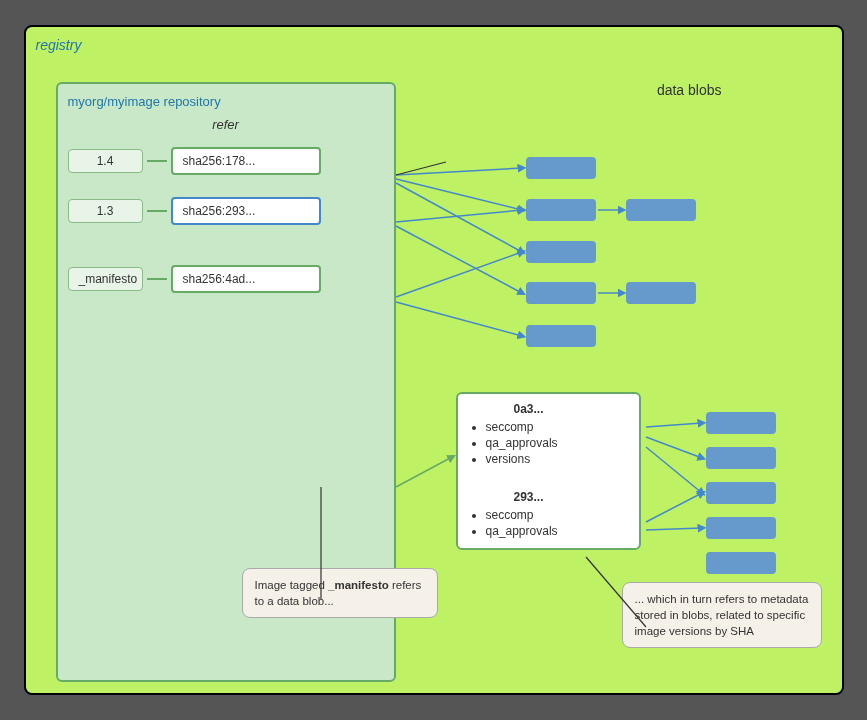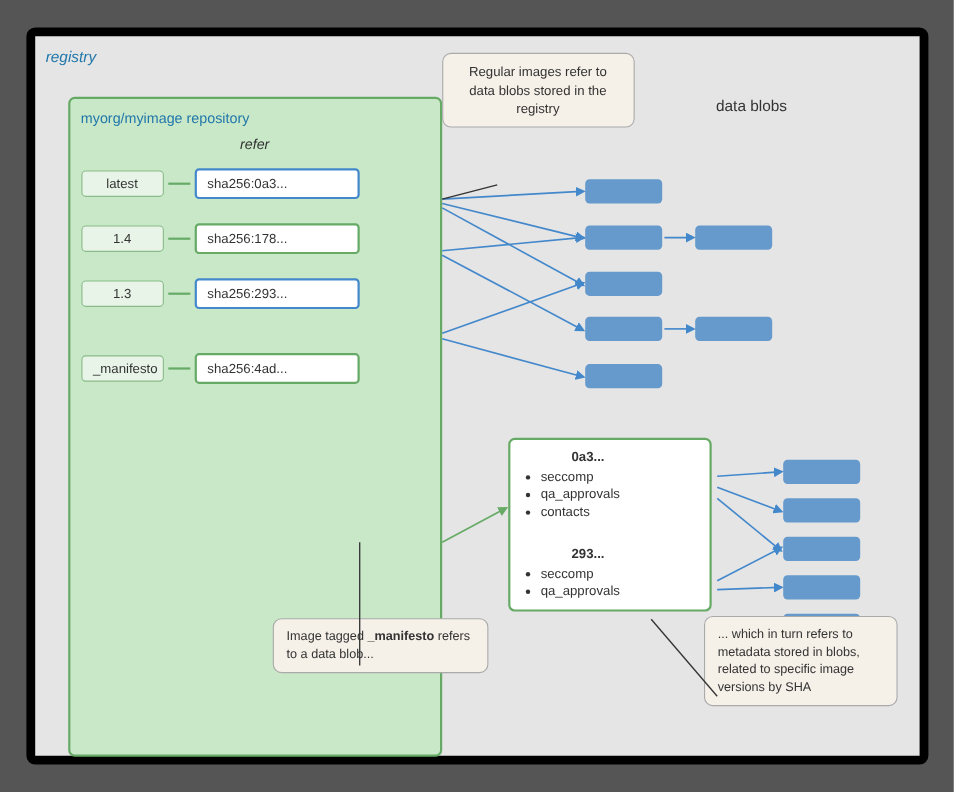--- a/index.html
+++ b/index.html
@@ -9,22 +9,22 @@
       background: #555;
       display: flex;
       align-items: center;
       justify-content: center;
       font-family: Arial, sans-serif;
       font-size: 13px;
     }
     .diagram-outer {
       width: 820px;
       height: 670px;
-      background: #e5e5e5;
-      border: 8px solid #000000;
+      background: #bef264;
+      border: 2px solid #000000;
       border-radius: 8px;
       position: relative;
       padding: 10px;
     }
     .registry-label {
       color: #2277aa;
       font-size: 14px;
       font-style: italic;
       margin-bottom: 5px;
     }
@@ -143,21 +143,21 @@
     }
     .callout-bottom-left {
       bottom: 75px;
       left: 216px;
       width: 196px;
       font-size: 11.5px;
     }
     .callout-bottom-right {
       bottom: 45px;
       right: 20px;
-      width: 176px;
+      width: 200px;
       font-size: 11.5px;
     }
     
     .arrows-svg {
       position: absolute;
       top: 0;
       left: 0;
       width: 100%;
       height: 100%;
       pointer-events: none;
@@ -166,25 +166,20 @@
 </head>
 <body>
 
 <div class="diagram-outer">
   <div class="registry-label">registry</div>
 
   <div class="repo-box">
     <div class="repo-label">myorg/myimage repository</div>
     <div class="images-label">refer</div>
 
-    <div class="image-row">
-      <div class="tag-box">latest</div>
-      <div class="arrow-line"></div>
-      <div class="sha-box highlighted">sha256:0a3...</div>
-    </div>
     <div class="image-row">
       <div class="tag-box">1.4</div>
       <div class="arrow-line"></div>
       <div class="sha-box">sha256:178...</div>
     </div>
     <div class="image-row">
       <div class="tag-box">1.3</div>
       <div class="arrow-line"></div>
       <div class="sha-box highlighted">sha256:293...</div>
     </div>
@@ -207,38 +202,35 @@
   <div class="blob" style="width:70px;height:22px;left:500px;top:255px;"></div>
   <div class="blob" style="width:70px;height:22px;left:600px;top:255px;"></div>
 
   <div class="blob" style="width:70px;height:22px;left:500px;top:298px;"></div>
 
   <div class="manifesto-box">
     <div class="sha-title">0a3...</div>
     <ul>
       <li>seccomp</li>
       <li>qa_approvals</li>
-      <li>contacts</li>
+      <li>versions</li>
     </ul>
     <div class="sha-title" style="margin-top:24px;">293...</div>
     <ul>
       <li>seccomp</li>
       <li>qa_approvals</li>
     </ul>
   </div>
 
   <div class="blob" style="width:70px;height:22px;left:680px;top:385px;"></div>
   <div class="blob" style="width:70px;height:22px;left:680px;top:420px;"></div>
   <div class="blob" style="width:70px;height:22px;left:680px;top:455px;"></div>
   <div class="blob" style="width:70px;height:22px;left:680px;top:490px;"></div>
   <div class="blob" style="width:70px;height:22px;left:680px;top:525px;"></div>
 
-  <div class="callout callout-top">
-    <span>Regular images refer to data blobs stored in the registry</span>
-  </div>
 
   <div class="callout callout-bottom-left">
     <span>Image tagged <strong>_manifesto</strong> refers to a data blob...</span>
   </div>
 
   <div class="callout callout-bottom-right">
     <span>... which in turn refers to metadata stored in blobs, related to specific image versions by SHA</span>
   </div>
 
   <svg class="arrows-svg">

